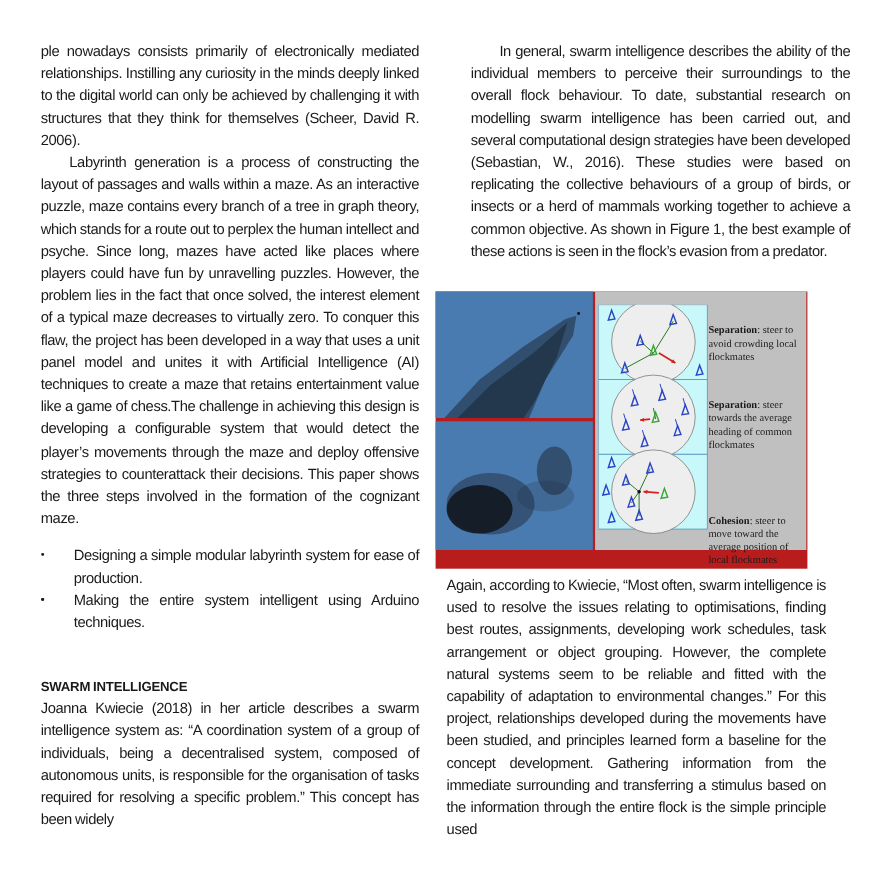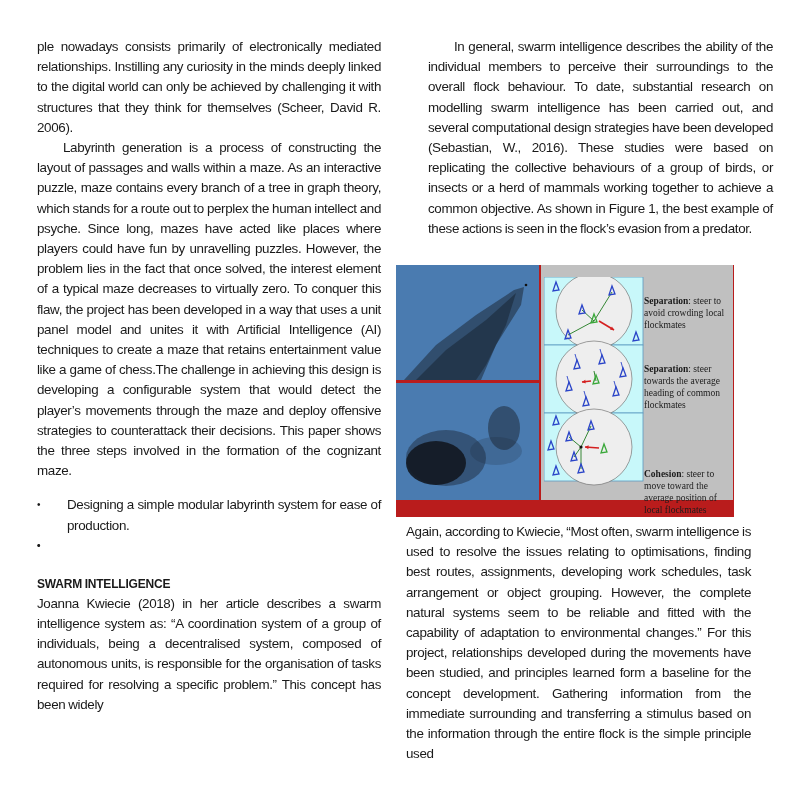--- a/index.html
+++ b/index.html
@@ -29,21 +29,21 @@
 </style>
 </head>
 <body>
 
 <div id="left-col" class="col">
   <p>ple nowadays consists primarily of electronically mediated relationships.  Instilling any curiosity in the minds deeply linked to the digital world can only be achieved by challenging it with structures that they think for themselves (Scheer, David R. 2006).</p>
   <p class="indent">Labyrinth generation is a process of constructing the layout of passages and walls within a maze.  As an interactive puzzle, maze contains every branch of a tree in graph theory, which stands for a route out to perplex the human intellect and psyche.  Since long, mazes have acted like places where players could have fun by unravelling puzzles.  However, the problem lies in the fact that once solved, the interest element of a typical maze decreases to virtually zero. To conquer this flaw, the project has been developed in a way that uses a unit panel model and unites it with Artificial Intelligence (AI) techniques to create a maze that retains entertainment value like a game of chess.The challenge in achieving this design is developing a configurable system that would detect the player’s movements through the maze and deploy offensive strategies to counterattack their decisions. This paper shows the three steps involved in the formation of the cognizant maze.</p>
   <ul class="bullets">
     <li><span class="bullet">•</span><span>Designing a simple modular labyrinth system for ease of production.</span></li>
     <li><span class="bullet">•</span></li>
-    <li><span class="bullet">•</span></li>
+    <li><span class="bullet">•</span><span>Making the entire system intelligent using Arduino techniques.</span></li>
   </ul>
   <h2 class="section">SWARM INTELLIGENCE</h2>
   <p>Joanna Kwiecie (2018) in her article describes a swarm intelligence system as: “A coordination system of a group of individuals, being a decentralised system, composed of autonomous units, is responsible for the organisation of tasks required for resolving a specific problem.” This concept has been widely</p>
 </div>
 
 <div id="right-col-top" class="col">
   <p class="indent">In general, swarm intelligence describes the ability of the individual members to perceive their surroundings to the overall flock behaviour.  To date, substantial research on modelling swarm intelligence has been carried out, and several computational design strategies have been developed (Sebastian, W., 2016).  These studies were based on replicating the collective behaviours of a group of birds, or insects or a herd of mammals working together to achieve a common objective.  As shown in Figure 1, the best example of these actions is seen in the flock’s evasion from a predator.</p>
 </div>
 
 <div id="figure">

